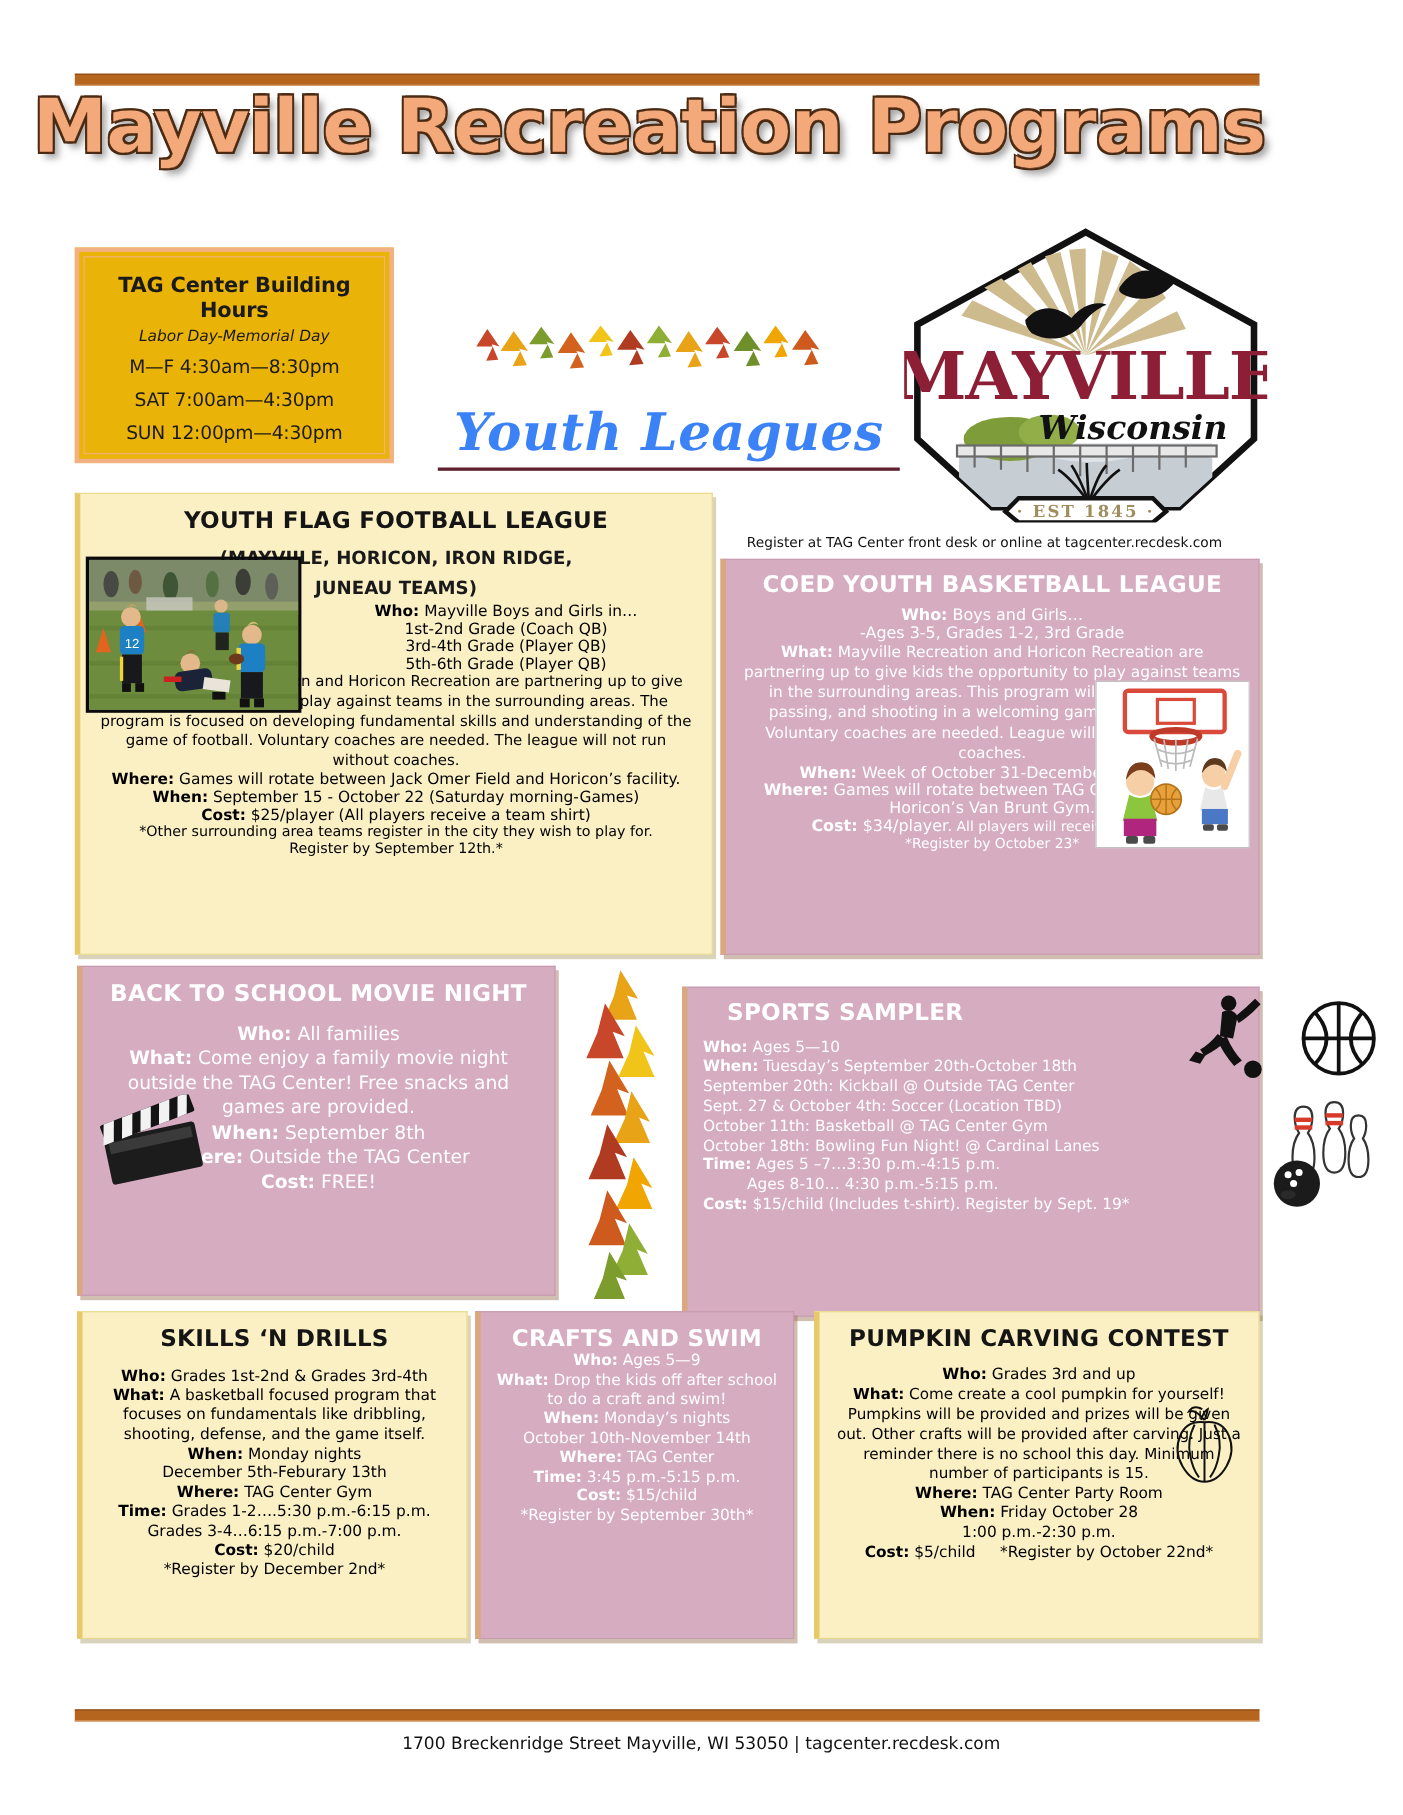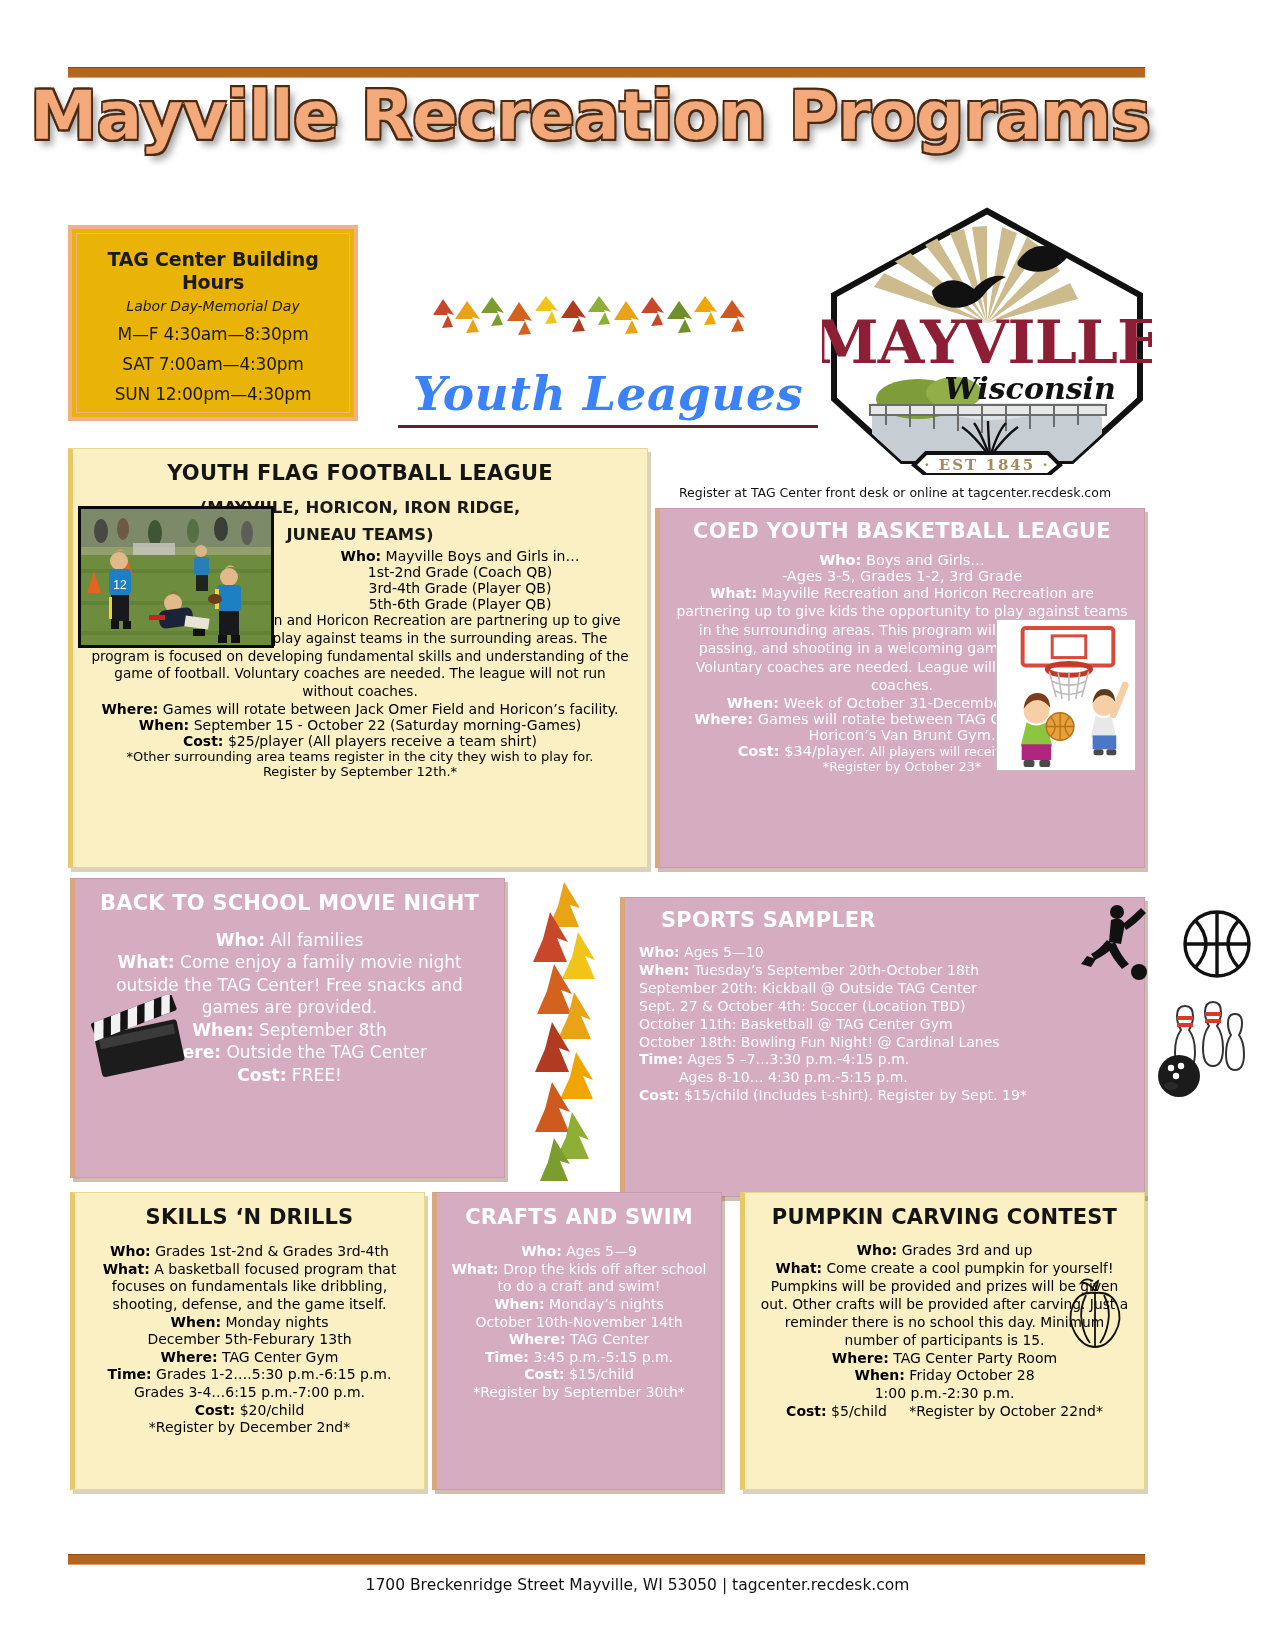--- a/index.html
+++ b/index.html
@@ -138,21 +138,21 @@
   .sp-indent { padding-left:40px; }
 
   
   #pnl-skills { left:70px; top:1192px; width:355px; height:298px; padding:12px 12px; }
   #pnl-skills h2 { margin-bottom:14px; }
   .sk-line { font-size:14px; text-align:center; margin-top:9px; line-height:1.26; }
   .sk-tight { margin-top:1px; }
 
   
   #pnl-crafts { left:432px; top:1192px; width:290px; height:298px; padding:12px 12px; }
-  #pnl-crafts h2 { margin-bottom:14px; }
+  #pnl-crafts h2 { }
   .cs-line { font-size:14px; text-align:center; margin-top:10px; line-height:1.26; }
   .cs-tight { margin-top:2px; }
 
   
   #pnl-pumpkin { left:740px; top:1192px; width:405px; height:298px; padding:12px 14px; }
   #pnl-pumpkin h2 { margin-bottom:13px; }
   .pk-line { font-size:14px; text-align:center; margin-top:9px; line-height:1.28; }
   .pk-body { font-size:13.8px; text-align:center; line-height:1.30; margin-top:10px; }
   .pk-tight { margin-top:1px; }
 

